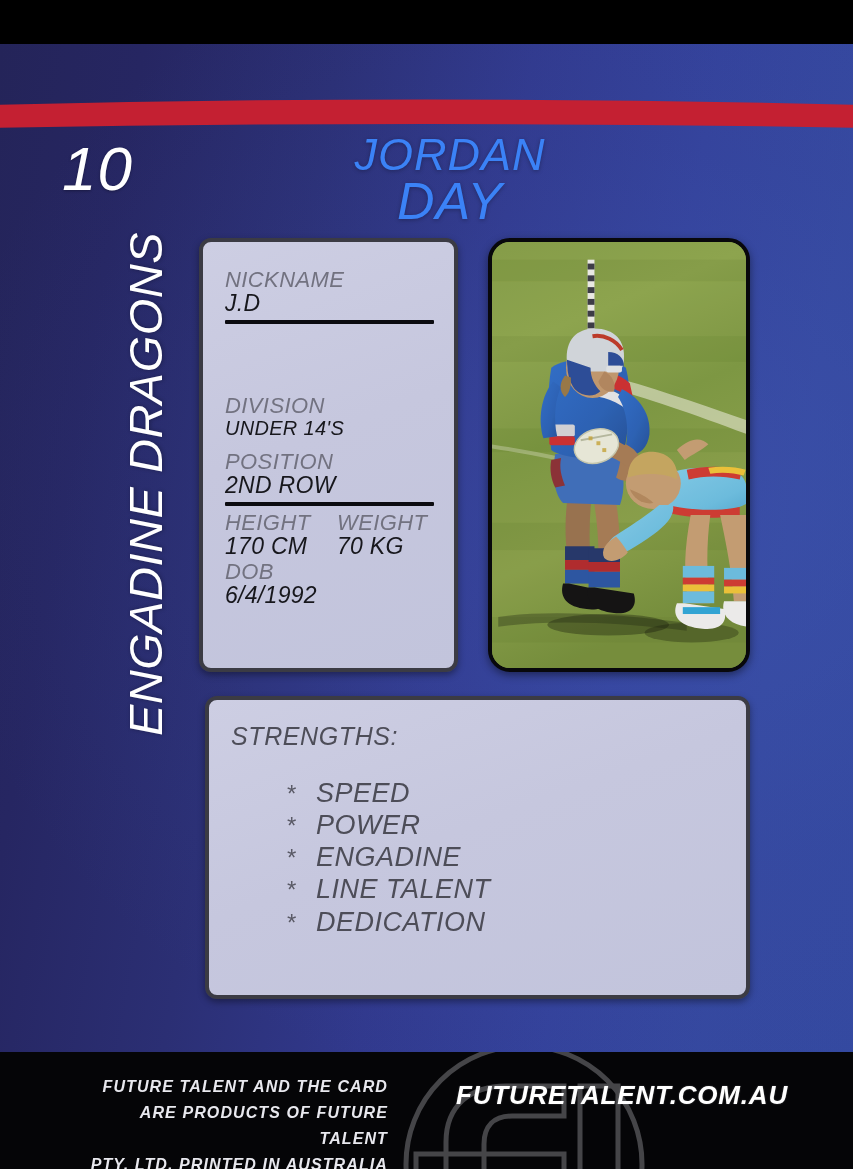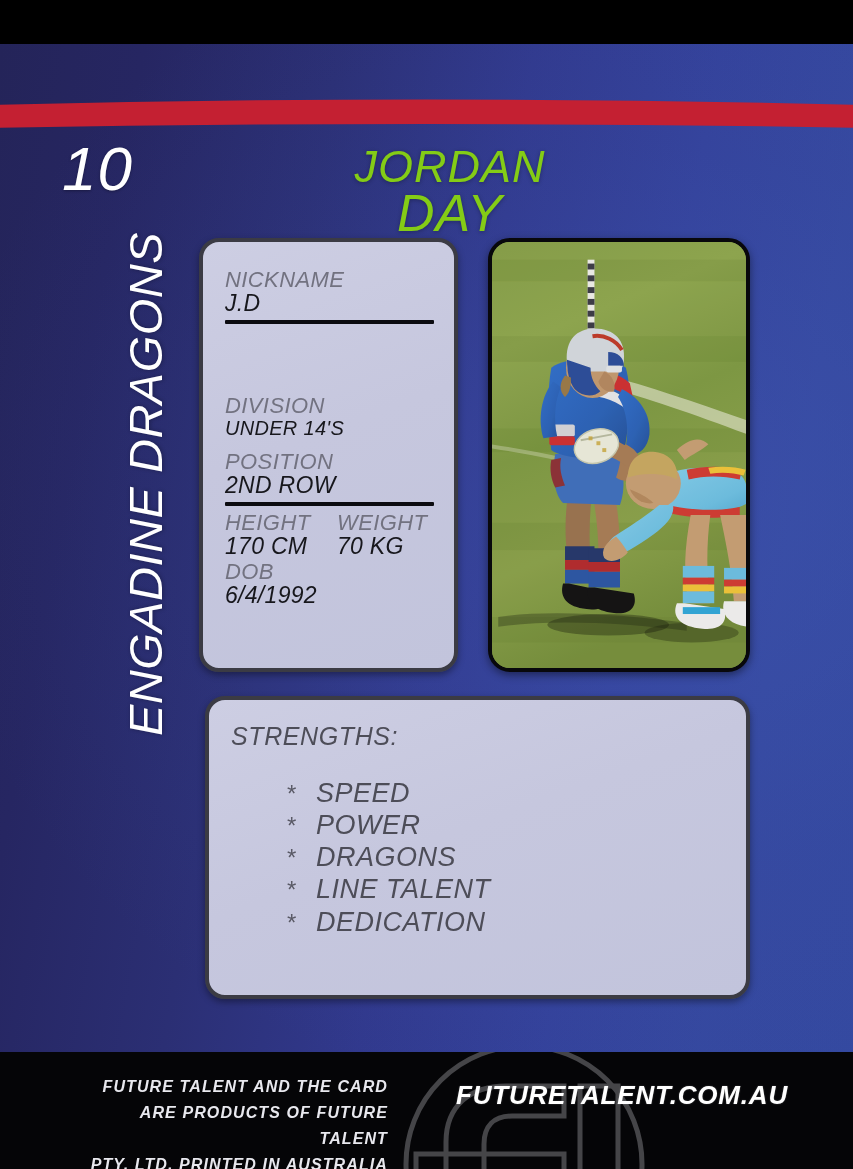--- a/index.html
+++ b/index.html
@@ -51,22 +51,22 @@
   .red-stripe svg{ display:block; width:100%; height:100%; }
 
   
   .jersey-number{
     position:absolute; left:62px; top:94px;
     font-size:62px; font-style:italic; font-weight:400;
     color:#ffffff; letter-spacing:1px; line-height:1;
     text-shadow:0 1px 3px rgba(0,0,0,0.32);
   }
   .player-name{
-    position:absolute; left:300px; top:100px;
-    width:300px; text-align:center; color:#84cc16;
+    position:absolute; left:300px; top:88px;
+    width:300px; text-align:center; color:#3b82f6;
     line-height:1.0; text-shadow:0 1px 4px rgba(0,0,0,0.3);
   }
   .player-first{
     display:block; font-size:45px; font-style:italic; font-weight:400;
     letter-spacing:1px;
   }
   .player-last{
     display:block; font-size:52px; font-style:italic; font-weight:400;
     letter-spacing:1px; margin-top:-2px;
   }
@@ -85,21 +85,21 @@
     font-size:47px; font-style:italic; font-weight:400;
     color:#ffffff; letter-spacing:0.5px;
     text-shadow:0 1px 4px rgba(0,0,0,0.30);
   }
 
   
   .panel{
     position:absolute;
     background:linear-gradient(160deg,#cdcee3 0%,#c6c7de 45%,#c2c4dc 100%);
     border:4px solid #3b3b44;
-    border-radius:20px;
+    border-radius:12px;
     box-shadow:0 3px 7px rgba(0,0,0,0.38);
   }
 
   
   #info-panel{
     left:199px; top:194px;
     width:259px; height:434px;
     padding:26px 20px 12px 22px;
   }
   .field-label{
@@ -400,21 +400,21 @@
       <div class="strength-item">
         <span class="strength-bullet">*</span>
         <span>SPEED</span>
       </div>
       <div class="strength-item">
         <span class="strength-bullet">*</span>
         <span>POWER</span>
       </div>
       <div class="strength-item">
         <span class="strength-bullet">*</span>
-        <span>DRAGONS</span>
+        <span>ENGADINE</span>
       </div>
       <div class="strength-item">
         <span class="strength-bullet">*</span>
         <span>LINE TALENT</span>
       </div>
       <div class="strength-item">
         <span class="strength-bullet">*</span>
         <span>DEDICATION</span>
       </div>
     </div>

